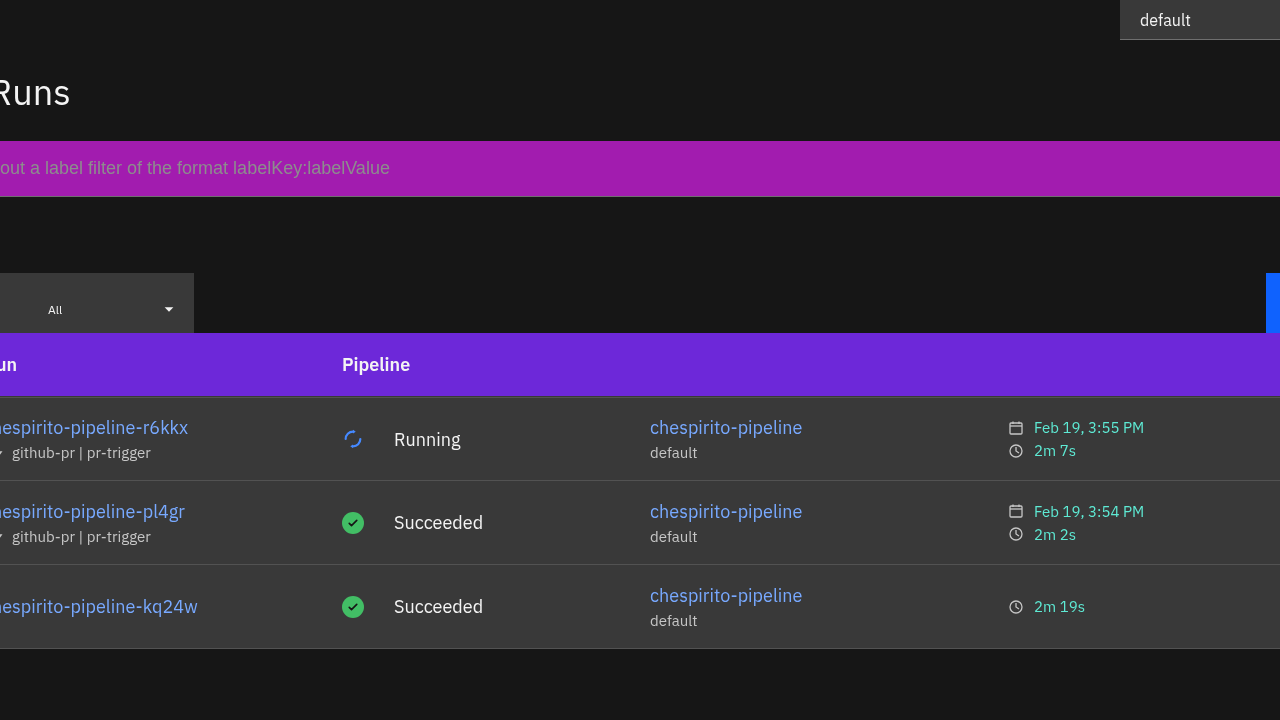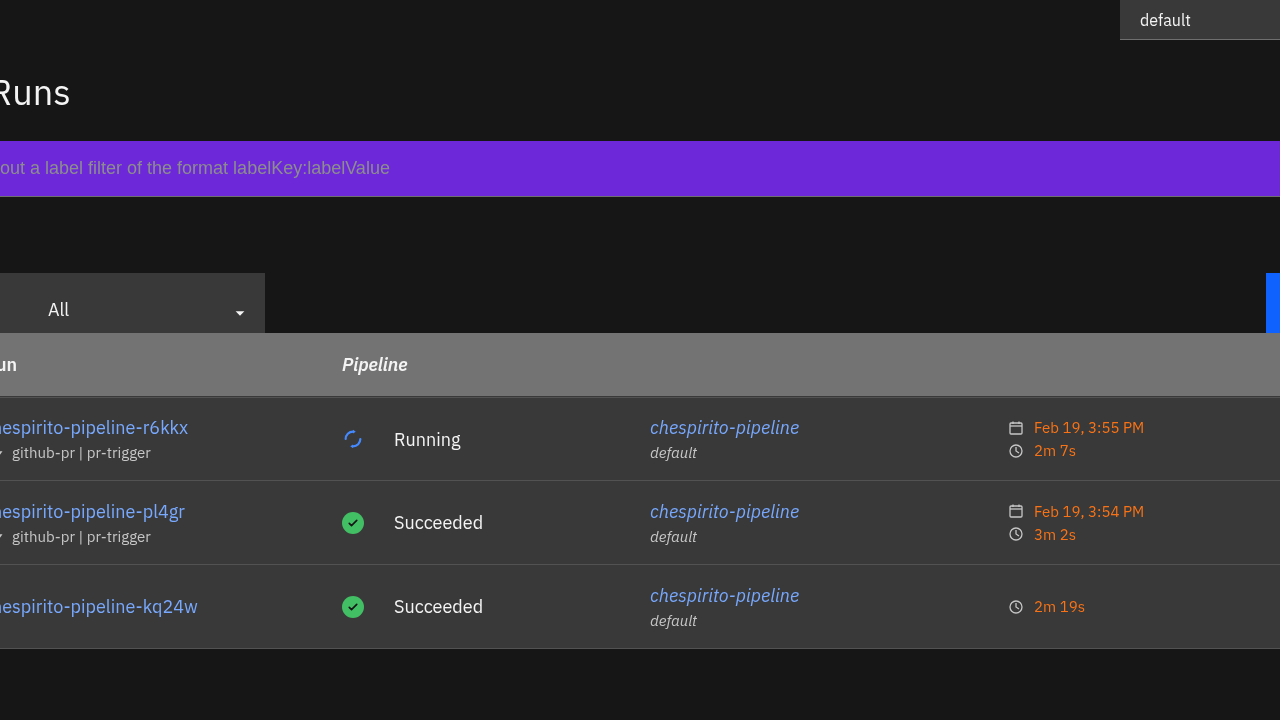--- a/index.html
+++ b/index.html
@@ -36,21 +36,21 @@
     font-size: 36px;
     font-weight: 400;
     padding: 28px 0 26px 0;
     margin-left: -60px; 
     color: #f4f4f4;
     white-space: nowrap;
   }
 
   
   .filter-band {
-    background: #6d28d9;
+    background: #a21caf;
     border-bottom: 1px solid #6f6f6f;
     height: 56px;
     display: flex;
     align-items: center;
     padding-left: 0;
   }
   .filter-input {
     background: transparent;
     border: none;
     outline: none;
@@ -67,54 +67,54 @@
   .gap-1 { height: 76px; }
 
   
   .toolbar-row {
     height: 60px;
     display: flex;
     align-items: stretch;
   }
   .status-dropdown {
     background: #393939;
-    width: 265px;
+    width: 194px;
     display: flex;
     align-items: center;
     justify-content: space-between;
     padding: 12px 18px 0 48px;
-    font-size: 18px;
+    font-size: 12px;
     color: #f4f4f4;
     cursor: pointer;
   }
   .chevron-down {
     width: 14px; height: 14px;
     display: inline-block;
   }
   .chevron-down svg { fill: #f4f4f4; }
   .toolbar-spacer { flex: 1; }
   .blue-sliver {
     width: 14px;
     background: #0f62fe;
   }
 
   
   .table-header {
-    background: #737373;
+    background: #6d28d9;
     border-bottom: 1px solid #393939;
     height: 64px;
     display: flex;
     align-items: center;
     font-size: 18px;
     font-weight: 600;
     color: #f4f4f4;
   }
   .col-run      { width: 346px; padding-left: 0; margin-left: -4px; }
   .col-status   { width: 308px; }
-  .col-pipeline { width: 358px; font-style: italic; }
+  .col-pipeline { width: 358px; }
   .col-time     { flex: 1; }
 
   .table-header .col-run { padding-left: 0; }
 
   
   .table-body { }
   .row {
     background: #393939;
     border-bottom: 1px solid #525252;
     height: 84px;
@@ -138,21 +138,21 @@
     gap: 6px;
     white-space: nowrap;
   }
 
   .status-cell { display: flex; align-items: center; gap: 30px; }
   .status-label { color: #f4f4f4; }
 
   .pipeline-link { color: #78a9ff; }
   .pipeline-ns { color: #c6c6c6; font-size: 15px; margin-top: 4px; }
 
-  .time-cell { display: flex; flex-direction: column; gap: 4px; color: #f97316; font-size: 15px; }
+  .time-cell { display: flex; flex-direction: column; gap: 4px; color: #5eead4; font-size: 15px; }
   .time-line { display: flex; align-items: center; gap: 10px; }
 
   
   .succ-badge {
     width: 22px; height: 22px; border-radius: 50%;
     background: #42be65;
     display: flex; align-items: center; justify-content: center;
   }
   .succ-badge svg { width: 12px; height: 12px; }
 
@@ -302,21 +302,21 @@
         </span>
         <span>Feb 19, 3:54 PM</span>
       </div>
       <div class="time-line">
         <span class="mini-icon">
           <svg viewBox="0 0 16 16">
               <circle cx="8" cy="8" r="6" fill="none" stroke-width="1.3"></circle>
               <path d="M8 4v4l3 2" fill="none" stroke-width="1.3"></path>
             </svg>
         </span>
-        <span>3m 2s</span>
+        <span>2m 2s</span>
       </div>
     </div>
   </div>
 
   <div class="row">
     <div class="col-run">
       <div class="run-cell-inner">
         <div class="run-name">hespirito-pipeline-kq24w</div>
       </div>
     </div>

